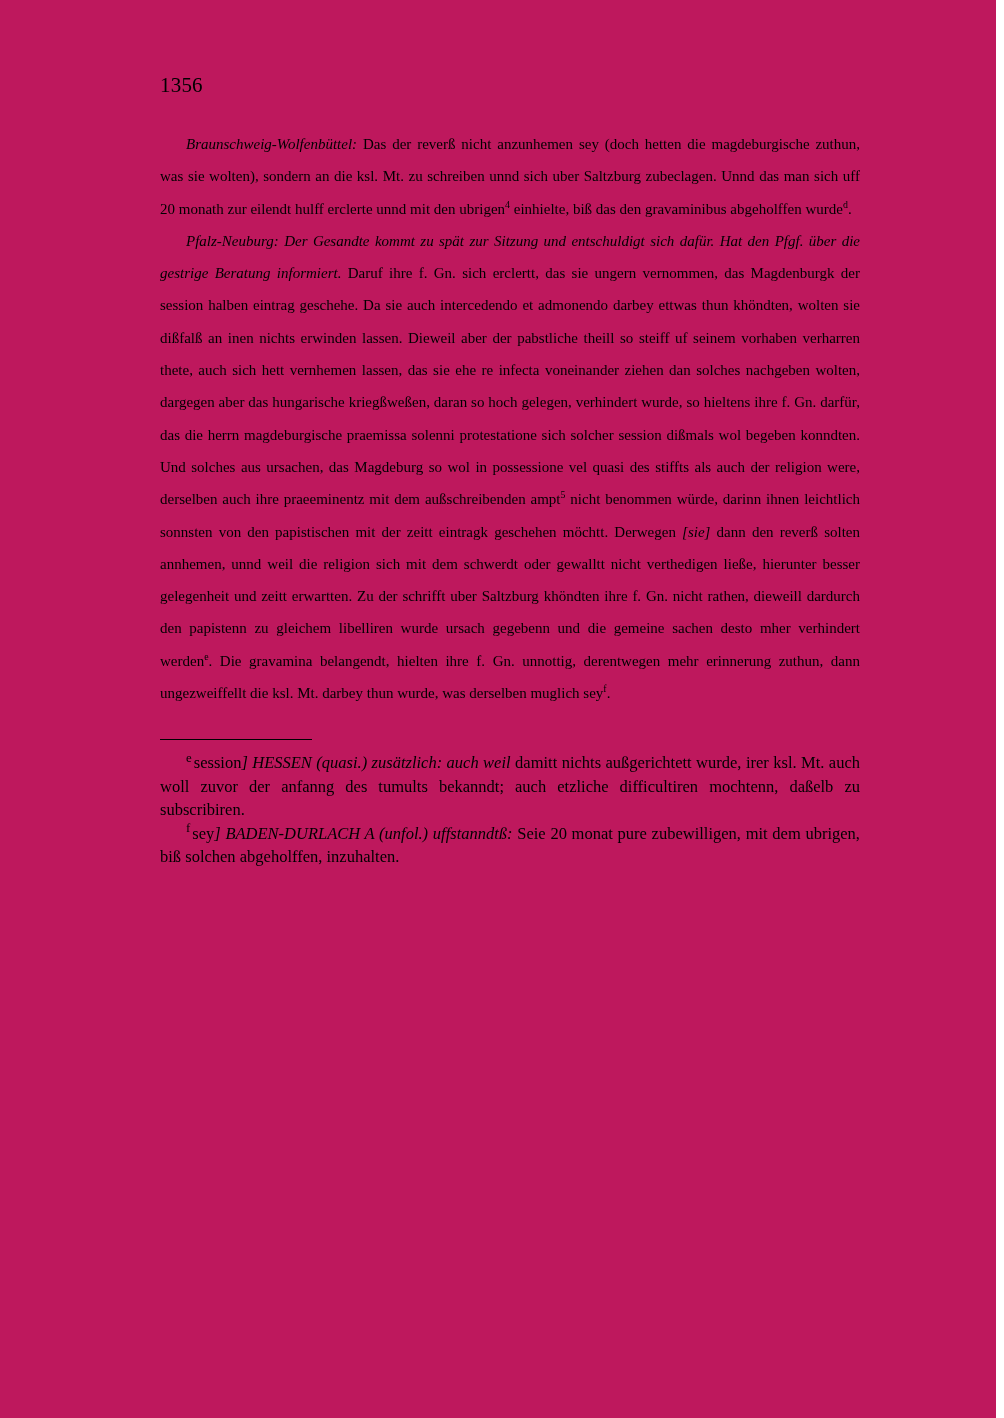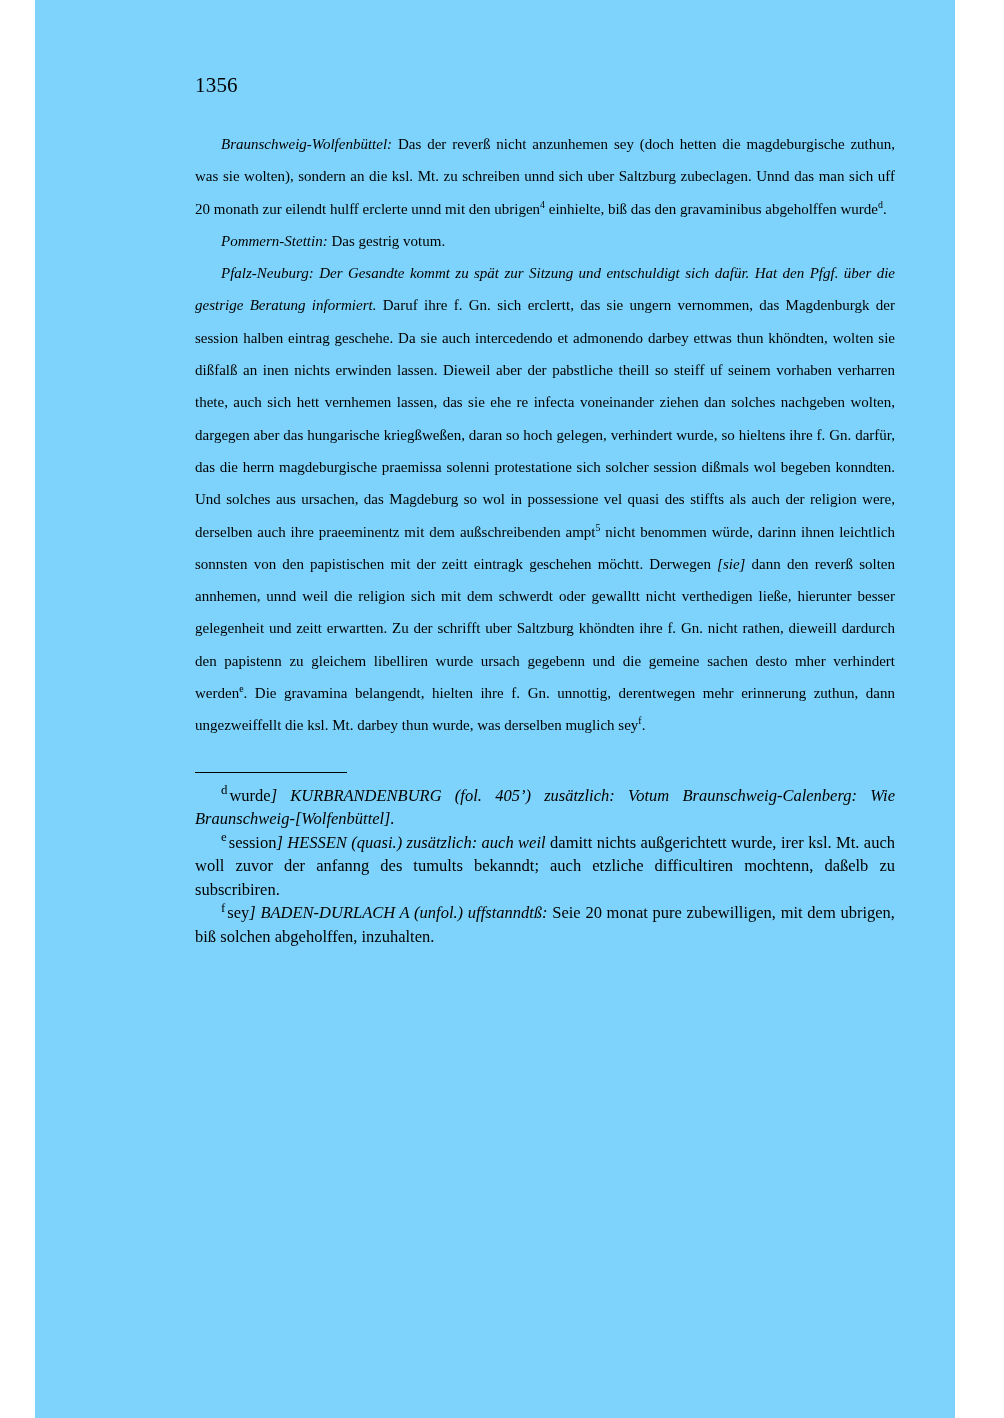--- a/index.html
+++ b/index.html
@@ -6,26 +6,25 @@
     margin: 0;
     padding: 0;
     background: #ffffff;
   }
   body {
     font-family: "Liberation Serif", "DejaVu Serif", serif;
     color: #000000;
   }
   .page {
     position: relative;
-    width: 920px;
+    width: 996px;
     height: 1418px;
-    background: #7dd3fc;
+    background: #be185d;
     box-sizing: border-box;
     overflow: hidden;
-    margin-left: 35px;
   }
   .content {
     position: absolute;
     left: 160px;
     top: 72px;
     width: 700px;
   }
 
   
   .running-header {
@@ -105,37 +104,31 @@
       <span class="folio">1356</span>
     </div>
 
     <div class="body-text">
 
       <p>
         <span class="speaker">Braunschweig-Wolfenbüttel:</span><span> Das der reverß nicht anzunhemen sey (doch hetten die magdeburgische zuthun, was sie wolten), sondern an die ksl. Mt. zu schreiben unnd sich uber Saltzburg zubeclagen. Unnd das man sich uff 20 monath zur eilendt hulff erclerte unnd mit den ubrigen</span><sup class="note-ref">4</sup><span> einhielte, biß das den gravaminibus abgeholffen wurde</span><sup class="note-ref">d</sup><span>.</span>
       </p>
 
 
-      <p>
-        <span class="speaker">Pommern-Stettin:</span><span> Das gestrig votum.</span>
-      </p>
 
 
       <p>
         <span class="speaker">Pfalz-Neuburg: Der Gesandte kommt zu spät zur Sitzung und entschuldigt sich dafür. Hat den Pfgf. über die gestrige Beratung informiert.</span><span> Daruf ihre f. Gn. sich erclertt, das sie ungern vernommen, das Magdenburgk der session halben eintrag geschehe. Da sie auch intercedendo et admonendo darbey ettwas thun khöndten, wolten sie dißfalß an inen nichts erwinden lassen. Dieweil aber der pabstliche theill so steiff uf seinem vorhaben verharren thete, auch sich hett vernhemen lassen, das sie ehe re infecta voneinander ziehen dan solches nachgeben wolten, dargegen aber das hungarische kriegßweßen, daran so hoch gelegen, verhindert wurde, so hieltens ihre f. Gn. darfür, das die herrn magdeburgische praemissa solenni protestatione sich solcher session dißmals wol begeben konndten. Und solches aus ursachen, das Magdeburg so wol in possessione vel quasi des stiffts als auch der religion were, derselben auch ihre praeeminentz mit dem außschreibenden ampt</span><sup class="note-ref">5</sup><span> nicht benommen würde, darinn ihnen leichtlich sonnsten von den papistischen mit der zeitt eintragk geschehen möchtt. Derwegen </span><span class="ital">[sie]</span><span> dann den reverß solten annhemen, unnd weil die religion sich mit dem schwerdt oder gewalltt nicht verthedigen ließe, hierunter besser gelegenheit und zeitt erwartten. Zu der schrifft uber Saltzburg khöndten ihre f. Gn. nicht rathen, dieweill dardurch den papistenn zu gleichem libelliren wurde ursach gegebenn und die gemeine sachen desto mher verhindert werden</span><sup class="note-ref">e</sup><span>. Die gravamina belangendt, hielten ihre f. Gn. unnottig, derentwegen mehr erinnerung zuthun, dann ungezweiffellt die ksl. Mt. darbey thun wurde, was derselben muglich sey</span><sup class="note-ref">f</sup><span>.</span>
       </p>
 
     </div>
 
     <div class="apparatus">
       <hr class="rule">
 
-      <p>
-        <sup class="siglum">d</sup><span>wurde</span><span class="ital">]</span><span class="ital"> KURBRANDENBURG (fol. 405’) zusätzlich: Votum Braunschweig-Calenberg: Wie Braunschweig-[Wolfenbüttel].</span><span></span>
-      </p>
 
       <p>
         <sup class="siglum">e</sup><span>session</span><span class="ital">]</span><span class="ital"> HESSEN (quasi.) zusätzlich: auch weil</span><span> damitt nichts außgerichtett wurde, irer ksl. Mt. auch woll zuvor der anfanng des tumults bekanndt; auch etzliche difficultiren mochtenn, daßelb zu subscribiren.</span>
       </p>
 
       <p>
         <sup class="siglum">f</sup><span>sey</span><span class="ital">]</span><span class="ital"> BADEN-DURLACH A (unfol.) uffstanndtß:</span><span> Seie 20 monat pure zubewilligen, mit dem ubrigen, biß solchen abgeholffen, inzuhalten.</span>
       </p>
     </div>
 

